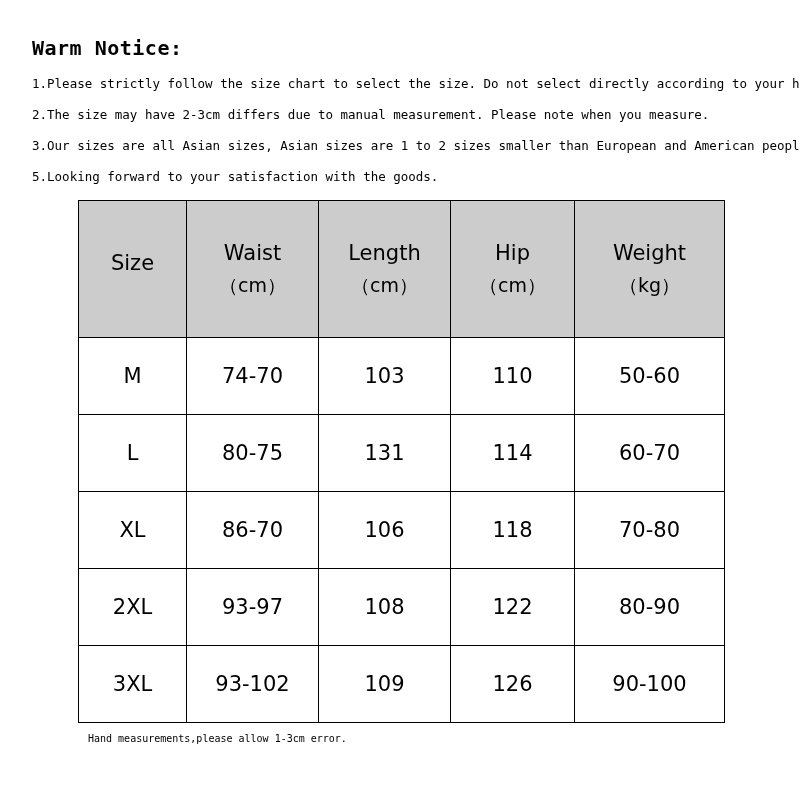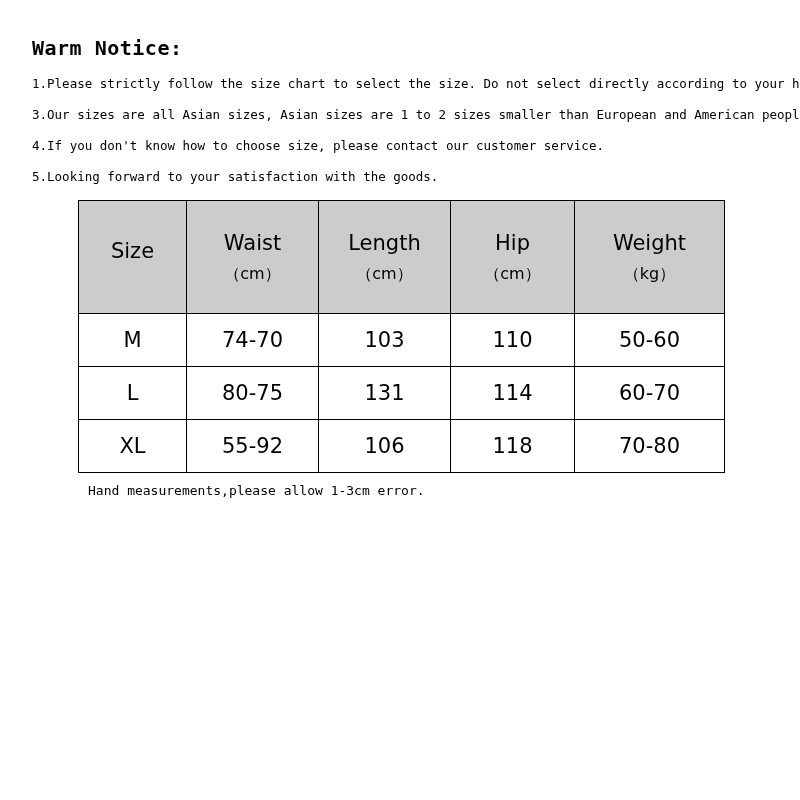--- a/index.html
+++ b/index.html
@@ -51,66 +51,66 @@
     table-layout: fixed;
   }
   table.size-table td,
   table.size-table th {
     border: 1px solid #000000;
     text-align: center;
     vertical-align: middle;
     font-family: "DejaVu Sans", sans-serif;
     font-size: 21px;
     font-weight: normal;
-    padding: 0;
+    padding: 12px;
   }
   .head-row th {
     background: #cccccc;
     height: 112px;
     font-size: 22px;
   }
   .head-label {
     display: block;
     line-height: 1.05;
     margin-bottom: 12px;
   }
   .head-unit {
     display: block;
-    font-size: 16px;
+    font-size: 19px;
     line-height: 1.05;
   }
   .head-unit.empty {
     visibility: hidden;
   }
   .body-row td {
     height: 52px;
   }
   .col-size { width: 108px; }
   .col-waist { width: 132px; }
   .col-length { width: 132px; }
   .col-hip { width: 124px; }
   .col-weight { width: 150px; }
   .footnote {
     margin-top: 10px;
     padding-left: 56px;
     font-family: "DejaVu Sans Mono", monospace;
-    font-size: 13px;
+    font-size: 10px;
   }
 </style>
 </head>
 <body>
 
 <div class="page">
 
   <h1 class="notice-title">Warm Notice:</h1>
 
   <ul class="notice-list">
     <li class="notice-item">1.Please strictly follow the size chart to select the size. Do not select directly according to your habits.</li>
+    <li class="notice-item">2.The size may have 2-3cm differs due to manual measurement. Please note when you measure.</li>
     <li class="notice-item">3.Our sizes are all Asian sizes, Asian sizes are 1 to 2 sizes smaller than European and American people.</li>
-    <li class="notice-item">4.If you don't know how to choose size, please contact our customer service.</li>
     <li class="notice-item">5.Looking forward to your satisfaction with the goods.</li>
   </ul>
 
   <div class="size-table-wrap">
     <table class="size-table">
       <colgroup>
         <col class="col-size">
         <col class="col-waist">
         <col class="col-length">
         <col class="col-hip">
@@ -150,24 +150,38 @@
         </tr>
         <tr class="body-row">
           <td>L</td>
           <td>80-75</td>
           <td>131</td>
           <td>114</td>
           <td>60-70</td>
         </tr>
         <tr class="body-row">
           <td>XL</td>
-          <td>55-92</td>
+          <td>86-70</td>
           <td>106</td>
           <td>118</td>
           <td>70-80</td>
+        </tr>
+        <tr class="body-row">
+          <td>2XL</td>
+          <td>93-97</td>
+          <td>108</td>
+          <td>122</td>
+          <td>80-90</td>
+        </tr>
+        <tr class="body-row">
+          <td>3XL</td>
+          <td>93-102</td>
+          <td>109</td>
+          <td>126</td>
+          <td>90-100</td>
         </tr>
       </tbody>
     </table>
   </div>
 
   <div class="footnote">Hand measurements,please allow 1-3cm error.</div>
 
 </div>
 
 </body></html>

